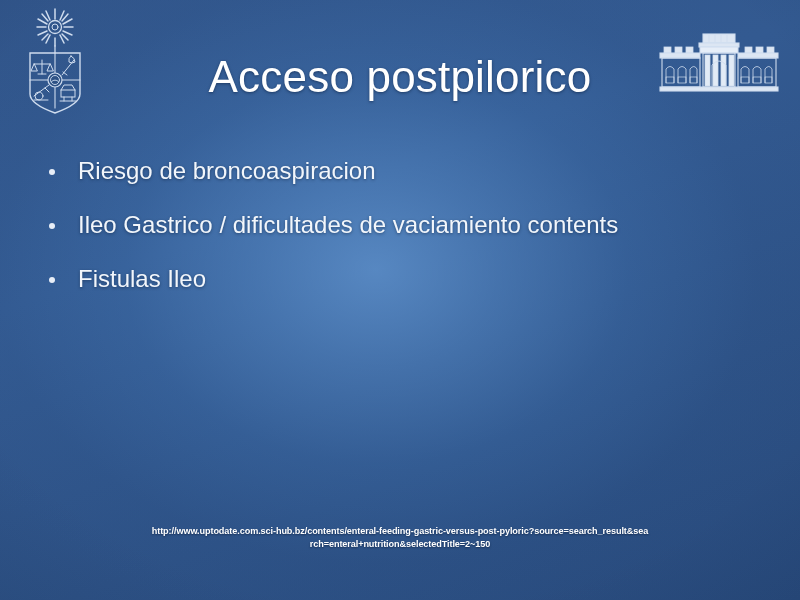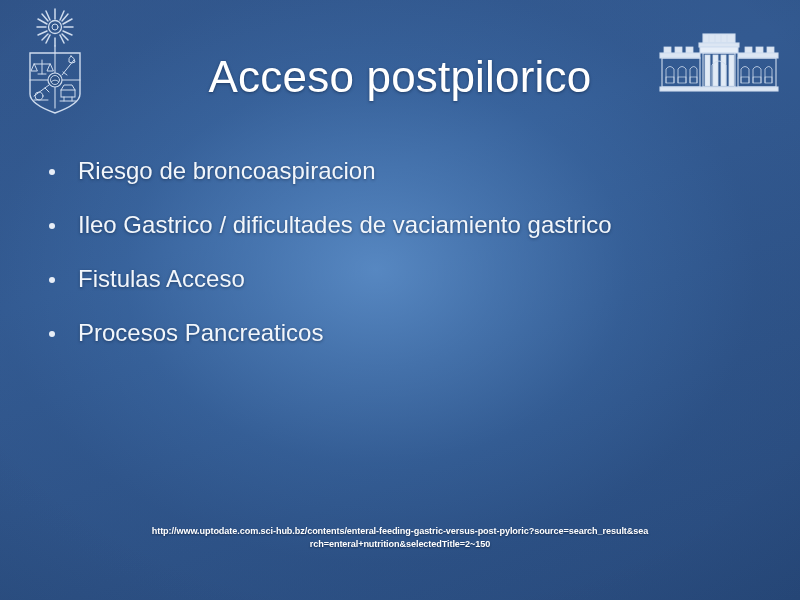--- a/index.html
+++ b/index.html
@@ -287,28 +287,24 @@
 
   <div id="title">Acceso postpilorico</div>
 
   <ul id="bullets">
     <li>
       <span class="dot"></span>
       <span>Riesgo de broncoaspiracion</span>
     </li>
     <li>
       <span class="dot"></span>
-      <span>Ileo Gastrico / dificultades de vaciamiento gastrico</span>
+      <span>Ileo Gastrico / dificultades de vaciamiento contents</span>
     </li>
     <li>
       <span class="dot"></span>
-      <span>Fistulas Acceso</span>
-    </li>
-    <li>
-      <span class="dot"></span>
-      <span>Procesos Pancreaticos</span>
+      <span>Fistulas Ileo</span>
     </li>
   </ul>
 
   <div id="source">http://www.uptodate.com.sci-hub.bz/contents/enteral-feeding-gastric-versus-post-pyloric?source=search_result&amp;search=enteral+nutrition&amp;selectedTitle=2~150</div>
 
 
 </div>
 
 </body></html>

